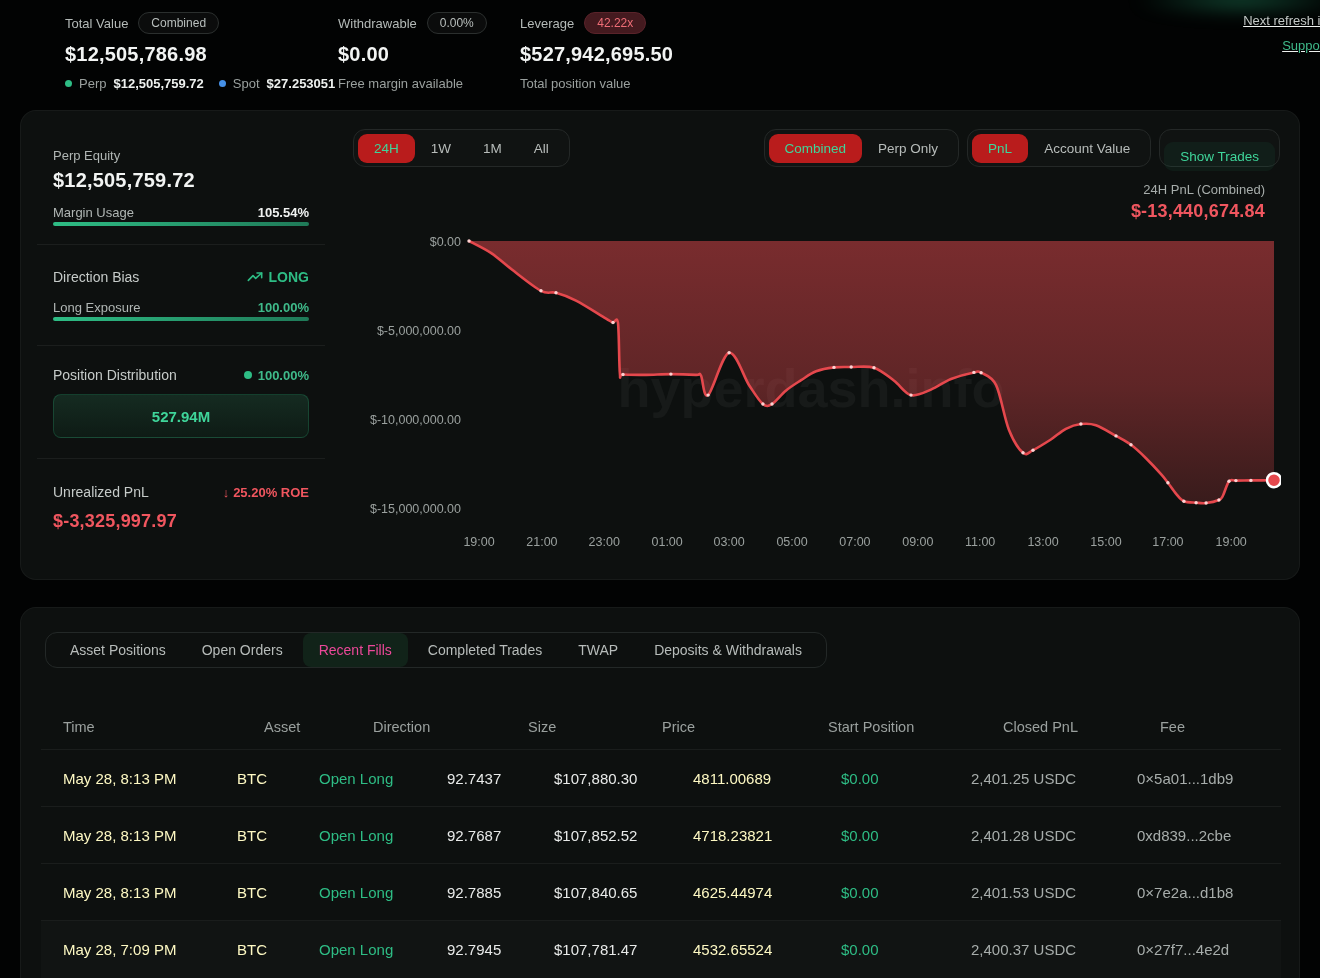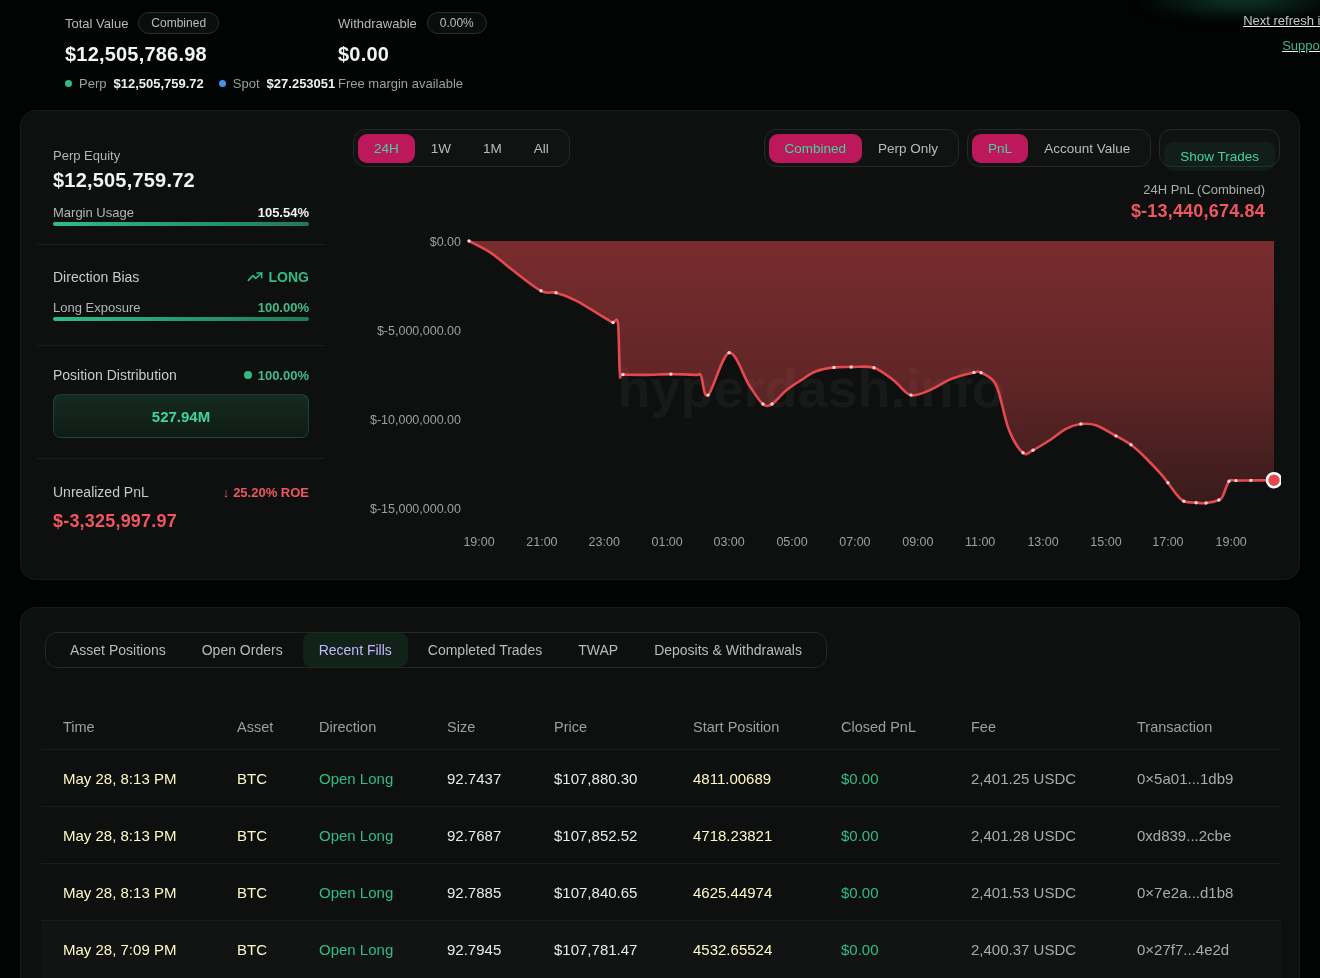--- a/index.html
+++ b/index.html
@@ -49,42 +49,42 @@
   .dist-box { position:absolute; left:32px; width:256px; height:44px; border-radius:8px;
     background:linear-gradient(180deg,#152b21,#0e1b15); border:1px solid rgba(46,189,133,.22);
     display:flex; align-items:center; justify-content:center;
     color:#3fd59a; font-size:15px; font-weight:700; }
   .roe { color:#f0565f; font-size:13px; font-weight:700; display:flex; align-items:center; gap:4px; }
   .red-big { color:#f0565f; }
   
   .seg-group { display:inline-flex; align-items:center; background:#101312;
     border:1px solid #242827; border-radius:12px; padding:4px; height:38px; }
   .seg { font-size:13.5px; color:#b7bcba; padding:7px 16px; border-radius:9px; cursor:pointer; white-space:nowrap; }
-  .seg.active { background:#be185d; color:#3fd59a; }
+  .seg.active { background:#b91c1c; color:#3fd59a; }
   .seg.solo { color:#3fd59a; }
   .time-tabs { position:absolute; left:332px; top:18px; }
   .toggle-row { position:absolute; left:700px; right:19px; top:18px;
     display:flex; justify-content:flex-end; gap:8px; }
   .pnl-block { position:absolute; right:34px; top:71px; text-align:right; }
   .pnl-label { font-size:13px; color:#a7adab; }
   .pnl-value { font-size:18px; font-weight:700; color:#f0565f; margin-top:4px; letter-spacing:.2px; }
   .chart-svg { position:absolute; left:340px; top:118px; }
   .axis-text { fill:#9aa09e; font-size:12.5px; font-family:"Liberation Sans","DejaVu Sans",sans-serif; }
   .watermark { fill:rgba(255,255,255,.045); font-size:54px; font-weight:700;
     font-family:"Liberation Sans","DejaVu Sans",sans-serif; }
   
   .tabs { position:absolute; left:24px; top:24px; display:inline-flex; gap:4px; align-items:center;
     border:1px solid #232827; border-radius:12px; padding:0 8px; background:#0d100f; }
   .tab { font-size:14px; color:#b7bcba; padding:9px 16px; border-radius:8px; cursor:pointer; white-space:nowrap; }
-  .tab.active { background:#112319; color:#c4b5fd; }
+  .tab.active { background:#112319; color:#ec4899; }
   .table { position:absolute; left:20px; top:96px; width:1240px; }
   .tr { display:grid; grid-template-columns:196px 82px 128px 107px 139px 148px 130px 166px 1fr;
     align-items:center; }
   .tr > div:first-child { padding-left:22px; }
-  .thead { height:46px; font-size:14.5px; color:#9aa09e; border-bottom:1px solid rgba(255,255,255,.055); }
+  .thead { height:46px; font-size:14.5px; color:#9aa09e; border-bottom:1px solid rgba(255,255,255,.055);gap:27px; }
   .row { height:57px; font-size:15px; border-bottom:1px solid rgba(255,255,255,.055); }
   .row:last-child { border-bottom:none; background:rgba(255,255,255,.018); }
   .c-strong { color:#fef9c3; font-weight:400; }
   .c-white { color:#e8eae9; }
   .c-green { color:#2ebd85; font-weight:400; }
   .c-dim { color:#a7adab; }
 </style>
 </head>
 <body>
 
@@ -111,20 +111,28 @@
 
     <div class="stat-block" style="left:293px;">
       <div class="stat-label-row">
         <span class="stat-label">Withdrawable</span>
         <span class="pill">0.00%</span>
       </div>
       <div class="stat-value">$0.00</div>
       <div class="stat-sub">Free margin available</div>
     </div>
 
+    <div class="stat-block" style="left:475px;">
+      <div class="stat-label-row">
+        <span class="stat-label">Leverage</span>
+        <span class="pill red">42.22x</span>
+      </div>
+      <div class="stat-value">$527,942,695.50</div>
+      <div class="stat-sub">Total position value</div>
+    </div>
 
     <div class="top-right">
       <div class="refresh">Next refresh in 2s</div>
       <div class="support">Support us</div>
     </div>
   </div>
 
   <div class="card chart-card">
 
     <div class="s-label" style="left:32px; top:37px;">Perp Equity</div>

